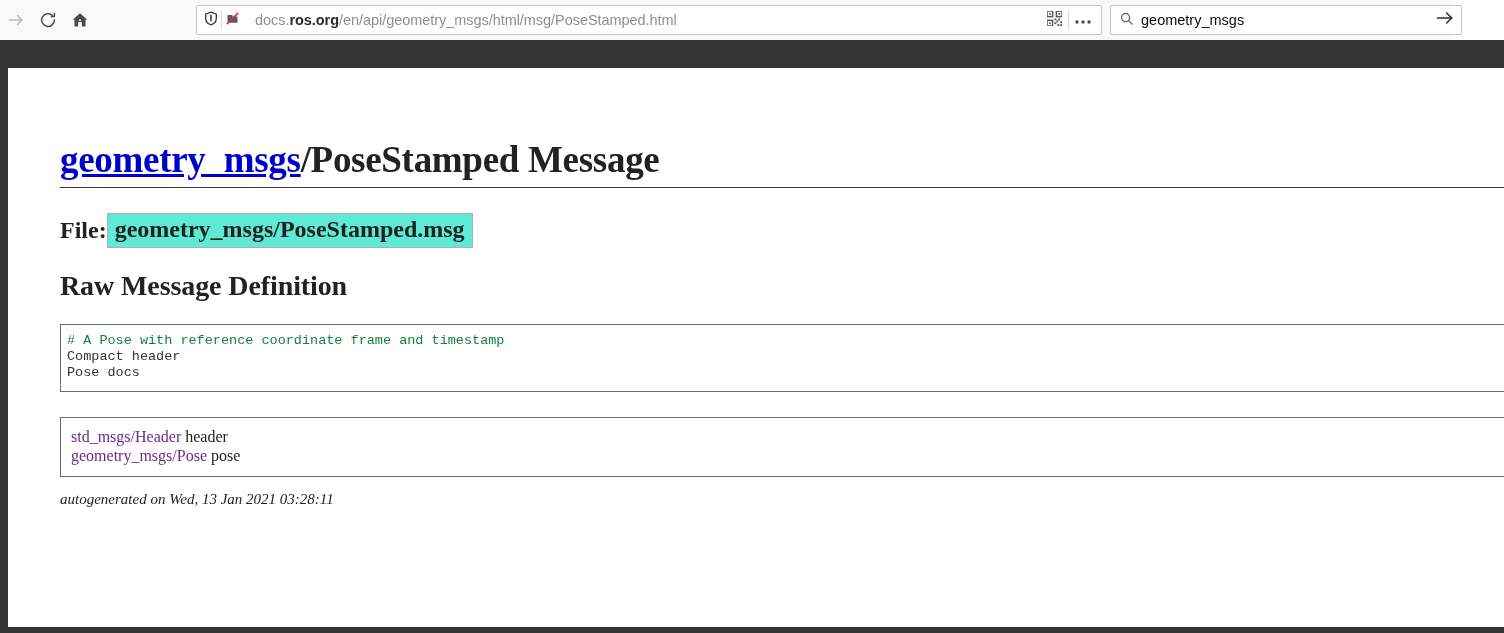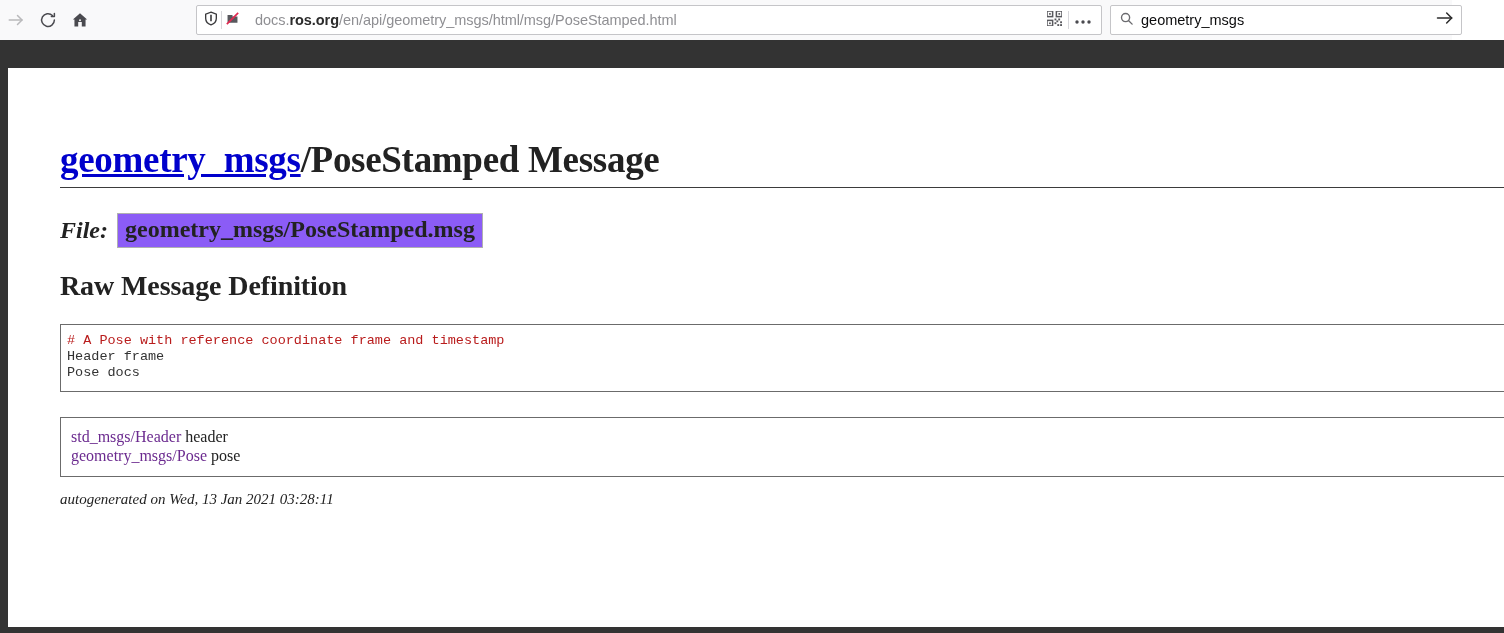--- a/index.html
+++ b/index.html
@@ -180,26 +180,24 @@
   }
 
   .file-line {
     margin-top: 25px;
     display: flex;
     align-items: center;
     font-size: 24px;
     font-weight: bold;
   }
   .file-label {
-    margin-right: 9px;
-    font-style: italic;
   }
   .file-box {
     border: 1px solid #b0b0b0;
-    background: #8b5cf6;
+    background: #5eead4;
     padding: 3px 7px 5px 7px;
     font-size: 24px;
     font-weight: bold;
     line-height: 1.05;
   }
 
   h2.section-title {
     font-size: 28px;
     font-weight: bold;
     margin: 22px 0 0 0;
@@ -216,21 +214,21 @@
     padding: 8px 0 10px 6px;
   }
   .code-block pre {
     margin: 0;
     font-family: "Liberation Mono", "DejaVu Sans Mono", monospace;
     font-size: 13.5px;
     line-height: 16px;
     color: #333333;
     white-space: pre;
   }
-  .code-comment { color: #b91c1c; }
+  .code-comment { color: #15803d; }
 
   .compact-block {
     margin-top: 25px;
     border: 1px solid #6b6b6b;
     border-right: none;
     background: #ffffff;
     width: 1452px;
     box-sizing: border-box;
     padding: 9px 0 11px 10px;
   }
@@ -368,21 +366,21 @@
 
     <div class="file-line">
       <span class="file-label">File:</span>
       <span class="file-box">geometry_msgs/PoseStamped.msg</span>
     </div>
 
     <h2 class="section-title">Raw Message Definition</h2>
 
     <div class="code-block">
       <pre><span class="code-comment"># A Pose with reference coordinate frame and timestamp</span>
-<span>Header frame</span>
+<span>Compact header</span>
 <span>Pose docs</span></pre>
     </div>
 
 
     <div class="compact-block">
       <div class="compact-line"><a href="#">std_msgs/Header</a><span> header</span></div>
       <div class="compact-line"><a href="#">geometry_msgs/Pose</a><span> pose</span></div>
     </div>
 
     <div class="autogen">autogenerated on Wed, 13 Jan 2021 03:28:11</div>

